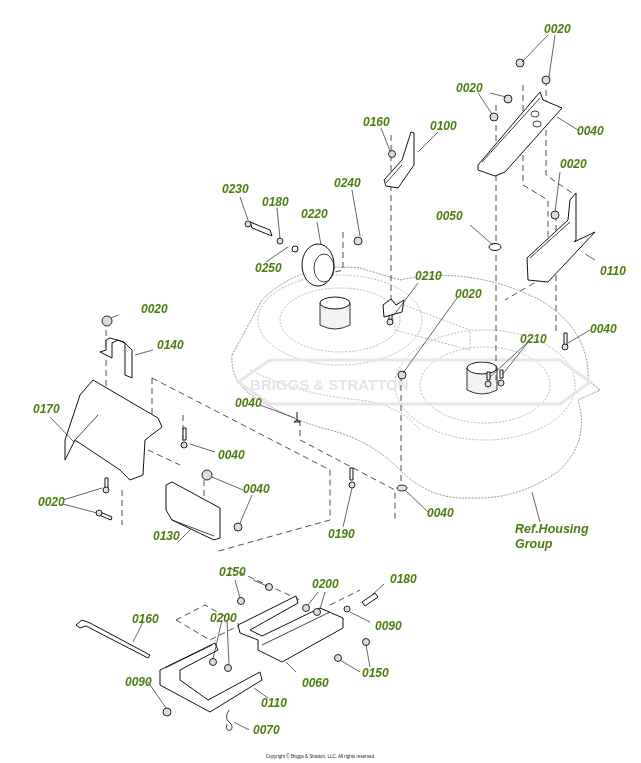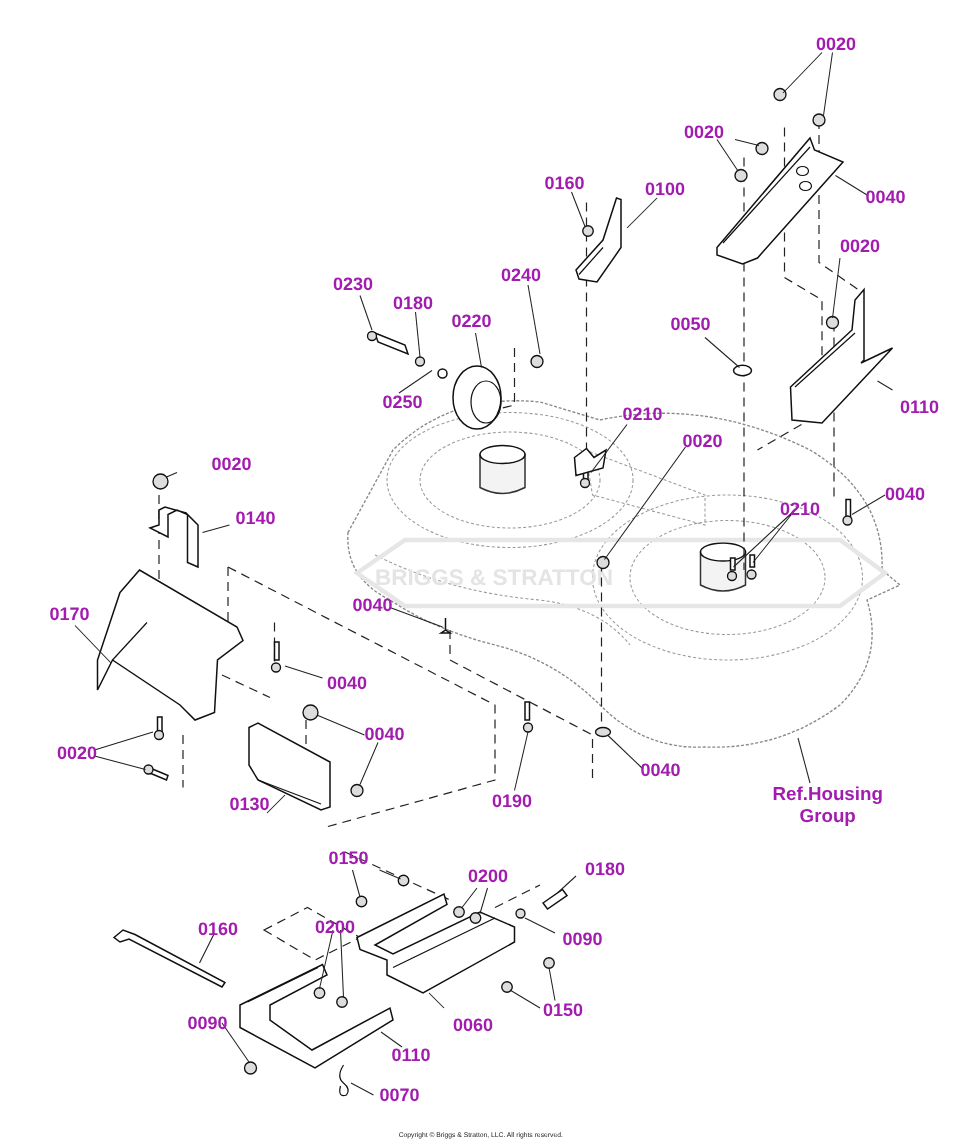--- a/index.html
+++ b/index.html
@@ -1,21 +1,21 @@
 <!DOCTYPE html>
 <html><head>
 <meta charset="utf-8">
 <style>
   html, body { margin:0; padding:0; background:#ffffff; }
   body { width:641px; height:763px; position:relative; overflow:hidden;
          font-family:"Liberation Sans", sans-serif; }
   #diagram { position:absolute; left:0; top:0; width:641px; height:763px; }
   .lbl { position:absolute; font-family:"Liberation Sans", sans-serif; font-weight:bold;
-         font-size:12px; color:#a21caf; line-height:13px; white-space:nowrap; }
-  .ref { text-align:center; font-size:12.5px; line-height:15px; }
+         font-size:12px; color:#4d7c0f; line-height:13px; white-space:nowrap;font-style:italic; }
+  .ref { font-size:12.5px; line-height:15px; }
   .copy { position:absolute; left:0; width:641px; top:754px; text-align:center;
           font-size:4.5px; color:#222; font-family:"Liberation Sans", sans-serif; }
   .part { fill:#fff; stroke:#111; stroke-width:1; }
   .thin { fill:none; stroke:#111; stroke-width:0.8; }
   .leader { fill:none; stroke:#222; stroke-width:0.7; }
   .dash { fill:none; stroke:#222; stroke-width:0.8; stroke-dasharray:6 4; }
   .deck { fill:#fff; stroke:#888; stroke-width:0.9; stroke-dasharray:2 1.2; }
   .deck2 { fill:none; stroke:#999; stroke-width:0.7; stroke-dasharray:2 1.5; }
   .nut { fill:#ddd; stroke:#111; stroke-width:0.9; }
   .wm { fill:none; stroke:#e6e6e6; stroke-width:3; }
@@ -209,21 +209,21 @@
   <span class="lbl" style="left:544px;top:23px">0020</span>
   <span class="lbl" style="left:456px;top:82px">0020</span>
   <span class="lbl" style="left:577px;top:125px">0040</span>
   <span class="lbl" style="left:363px;top:116px">0160</span>
   <span class="lbl" style="left:430px;top:120px">0100</span>
   <span class="lbl" style="left:560px;top:158px">0020</span>
   <span class="lbl" style="left:222px;top:183px">0230</span>
   <span class="lbl" style="left:334px;top:177px">0240</span>
   <span class="lbl" style="left:262px;top:196px">0180</span>
   <span class="lbl" style="left:301px;top:208px">0220</span>
-  <span class="lbl" style="left:447px;top:210px">0050</span>
+  <span class="lbl" style="left:436px;top:210px">0050</span>
   <span class="lbl" style="left:255px;top:262px">0250</span>
   <span class="lbl" style="left:600px;top:265px">0110</span>
   <span class="lbl" style="left:415px;top:270px">0210</span>
   <span class="lbl" style="left:455px;top:288px">0020</span>
   <span class="lbl" style="left:141px;top:303px">0020</span>
   <span class="lbl" style="left:590px;top:323px">0040</span>
   <span class="lbl" style="left:157px;top:339px">0140</span>
   <span class="lbl" style="left:520px;top:333px">0210</span>
   <span class="lbl" style="left:33px;top:403px">0170</span>
   <span class="lbl" style="left:235px;top:397px">0040</span>

